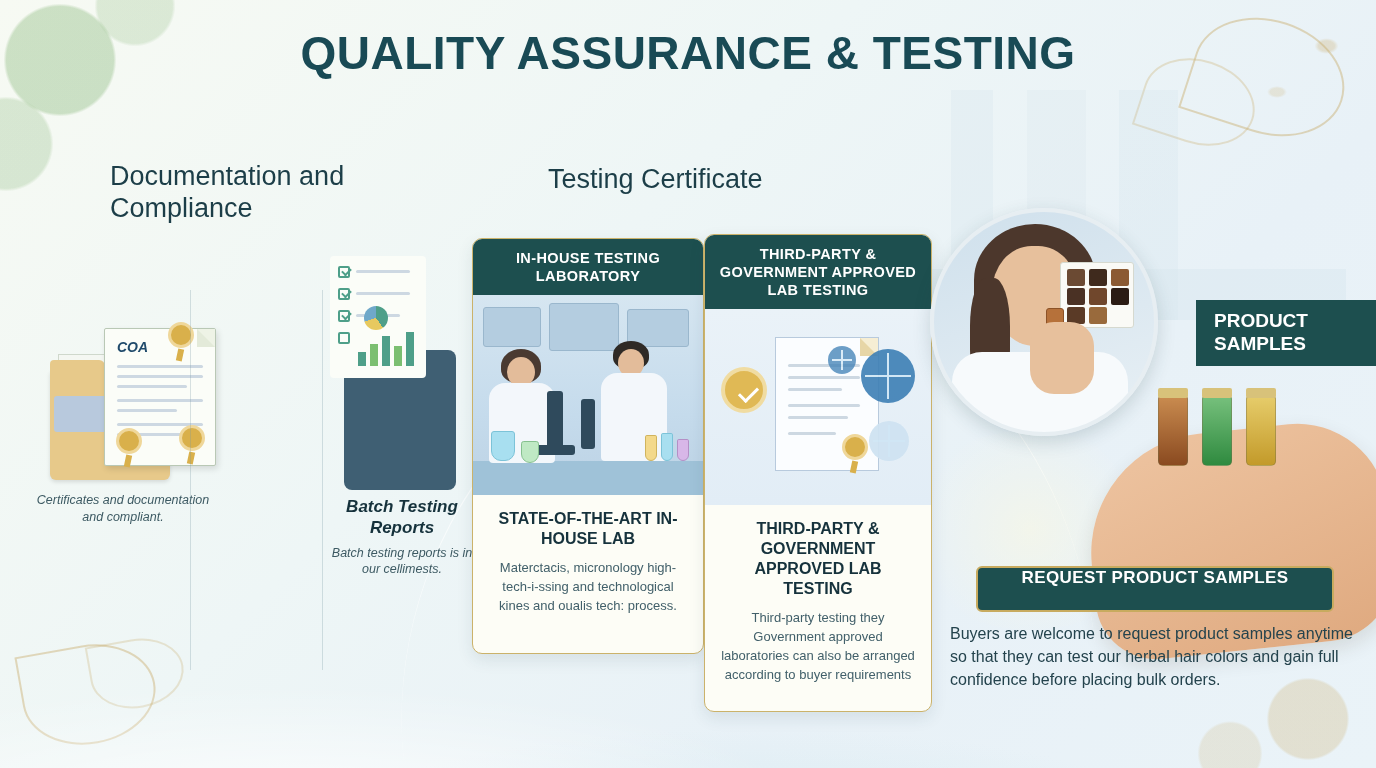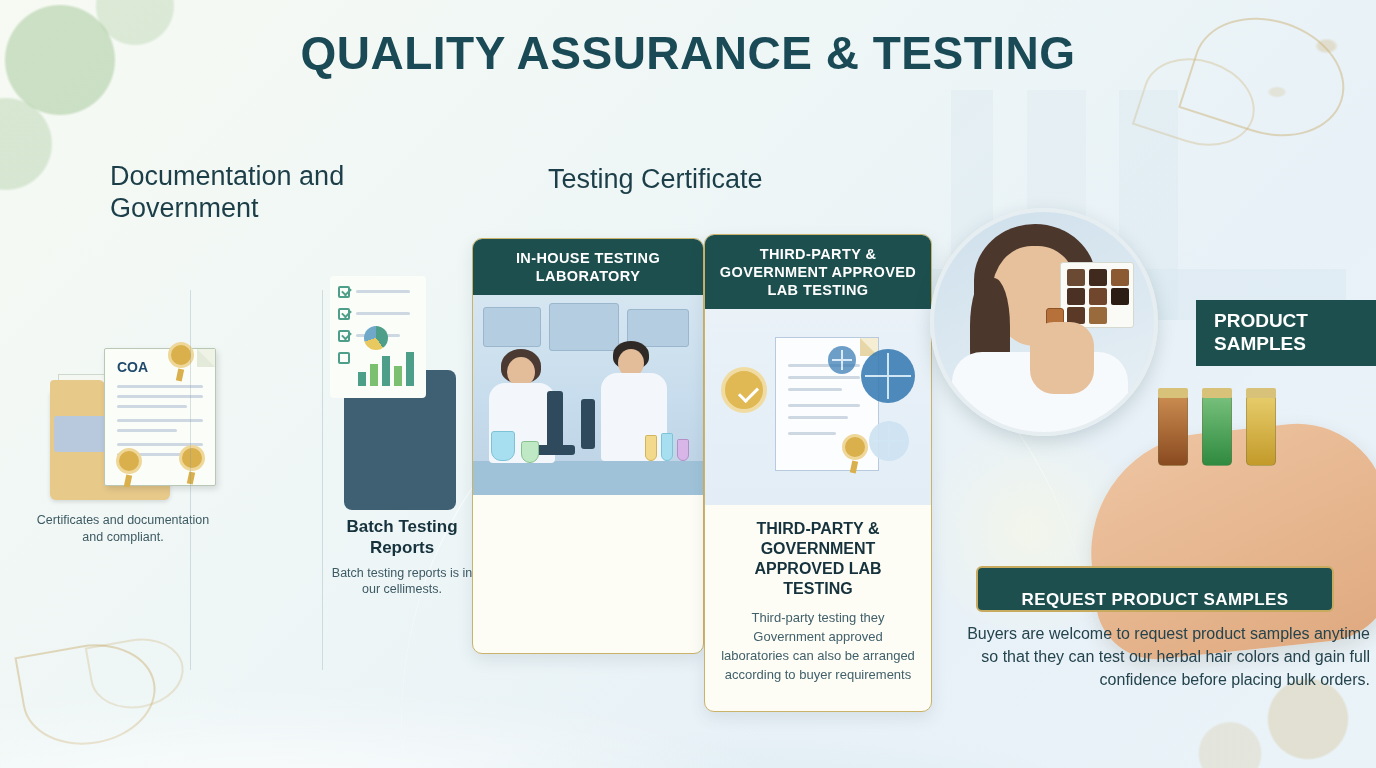--- a/index.html
+++ b/index.html
@@ -82,21 +82,21 @@
   .subtitle { font-size: 28px; color:#23424c; margin-top: 6px; font-weight:400; }
 
   
   .sec-head {
     position:absolute; font-size:27px; line-height:1.2; color:#1c3e48; font-weight:400;
   }
   #doc-head { left: 110px; top: 160px; width: 300px; }
   #test-head { left: 548px; top: 163px; width: 330px; }
 
   
-  .doc-col { position:absolute; left: 30px; top: 256px; width: 440px; height: 440px; }
+  .doc-col { position:absolute; left: 30px; top: 236px; width: 440px; height: 440px; font-style: italic; }
   .doc-item { position:absolute; text-align:center; }
   .doc-art { position:relative; margin:0 auto; }
 
   .doc-title { font-weight:bold; font-size:17px; color:#16323c; line-height:1.25; }
   .doc-desc { font-size:12.5px; color:#3d5a63; line-height:1.35; margin-top:6px; }
 
   
   .folder { position:absolute; left:16px; top:130px; width:120px; height:110px;
     background:#e7c98a; border-radius:4px 8px 6px 6px; box-shadow:0 2px 4px rgba(0,0,0,.12);}
   .folder:before{content:"";position:absolute;left:0;top:-10px;width:55px;height:14px;background:#e7c98a;border-radius:4px 6px 0 0;}
@@ -194,25 +194,25 @@
   .palm{
     position:absolute;left:1090px;top:430px;width:300px;height:220px;
     background:linear-gradient(160deg,#eec5a2,#dfa97f);
     border-radius:120px 90px 70px 60px; transform:rotate(-6deg);
     box-shadow:0 8px 20px rgba(60,40,20,.12);
   }
 
   .req-banner{
     position:absolute; left:976px; top:566px; width:358px; height:46px;
     background:#1d4f4f; border:2px solid #c8ab5f; border-radius:6px;
-    color:#fff; display:flex;align-items:flex-end;justify-content:center;
+    color:#fff; display:flex;align-items:flex-start;justify-content:center;
     font-weight:bold; letter-spacing:.4px; font-size:17px;
   }
   .req-text{
-    position:absolute; left:950px; top:622px; width:420px; text-align:right;
+    position:absolute; left:950px; top:622px; width:420px; text-align:left;
     font-size:16px; line-height:1.45; color:#24434d;
   }
 </style>
 </head>
 <body>
 
 <div class="bg-layer">
   <div class="leaf-corner-tl"></div>
   <div class="gold-swirl-tr"></div>
   <div class="gold-corner-bl"></div>
@@ -221,21 +221,21 @@
   <div class="wave"></div>
   <div class="wave-line"></div>
   <div class="soft-glow-1"></div>
   <div class="soft-glow-2"></div>
 </div>
 
 <div class="header">
   <div class="title">QUALITY ASSURANCE &amp; TESTING</div>
 </div>
 
-<div class="sec-head" id="doc-head">Documentation and Government</div>
+<div class="sec-head" id="doc-head">Documentation and Compliance</div>
 <div class="sec-head" id="test-head">Testing Certificate</div>
 
 <div class="doc-col">
 
   <div class="doc-item" style="left:0px; top:0px; width:186px;">
     <div class="doc-art" style="width:186px;height:250px;">
       <div class="folder-paper" style="left:28px;top:118px;"></div>
       <div class="folder" style="left:20px;top:134px;"></div>
       <div class="folder-blue" style="left:24px;top:160px;"></div>
       <div class="coa-sheet">
@@ -300,20 +300,24 @@
     <div class="coat" style="left:128px;top:78px;width:66px;height:88px;"></div>
     <div class="scope" style="left:74px;top:96px;width:16px;height:58px;"></div>
     <div class="scope" style="left:62px;top:150px;width:40px;height:10px;"></div>
     <div class="scope" style="left:108px;top:104px;width:14px;height:50px;"></div>
     <div class="flask" style="left:18px;top:136px;width:24px;height:30px;background:#a8dff0;border:1px solid #7cc3d8;"></div>
     <div class="flask" style="left:48px;top:146px;width:18px;height:22px;background:#bfe9c4;border:1px solid #86c18f;"></div>
     <div class="flask" style="left:172px;top:140px;width:12px;height:26px;background:#f3d98b;border:1px solid #d0b45e;"></div>
     <div class="flask" style="left:188px;top:138px;width:12px;height:28px;background:#a8dff0;border:1px solid #7cc3d8;"></div>
     <div class="flask" style="left:204px;top:144px;width:12px;height:22px;background:#d8b7e8;border:1px solid #b48fc6;"></div>
   </div>
+  <div class="card-body">
+    <div class="card-title">STATE-OF-THE-ART IN-HOUSE LAB</div>
+    <div class="card-text">Materctacis, micronology high-tech-i-ssing and technological kines and oualis tech: process.</div>
+  </div>
 </div>
 
 <div class="card" style="left:704px;top:234px;width:228px;height:478px;">
   <div class="card-head">THIRD-PARTY &amp; GOVERNMENT APPROVED LAB TESTING</div>
   <div class="card-img" style="height:196px;">
     <div class="tp-bg"></div>
     <div class="tp-doc">
       <div class="line" style="left:12px;top:26px;width:72px;"></div>
       <div class="line" style="left:12px;top:38px;width:72px;"></div>
       <div class="line" style="left:12px;top:50px;width:54px;"></div>

